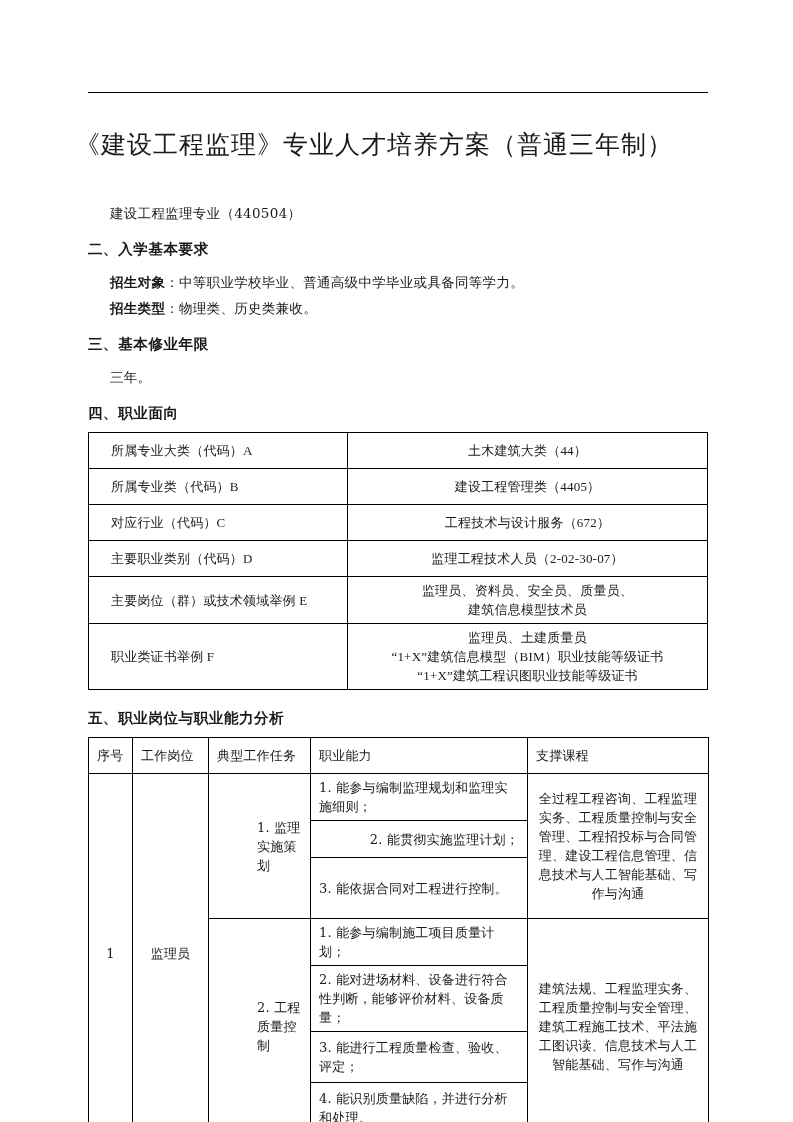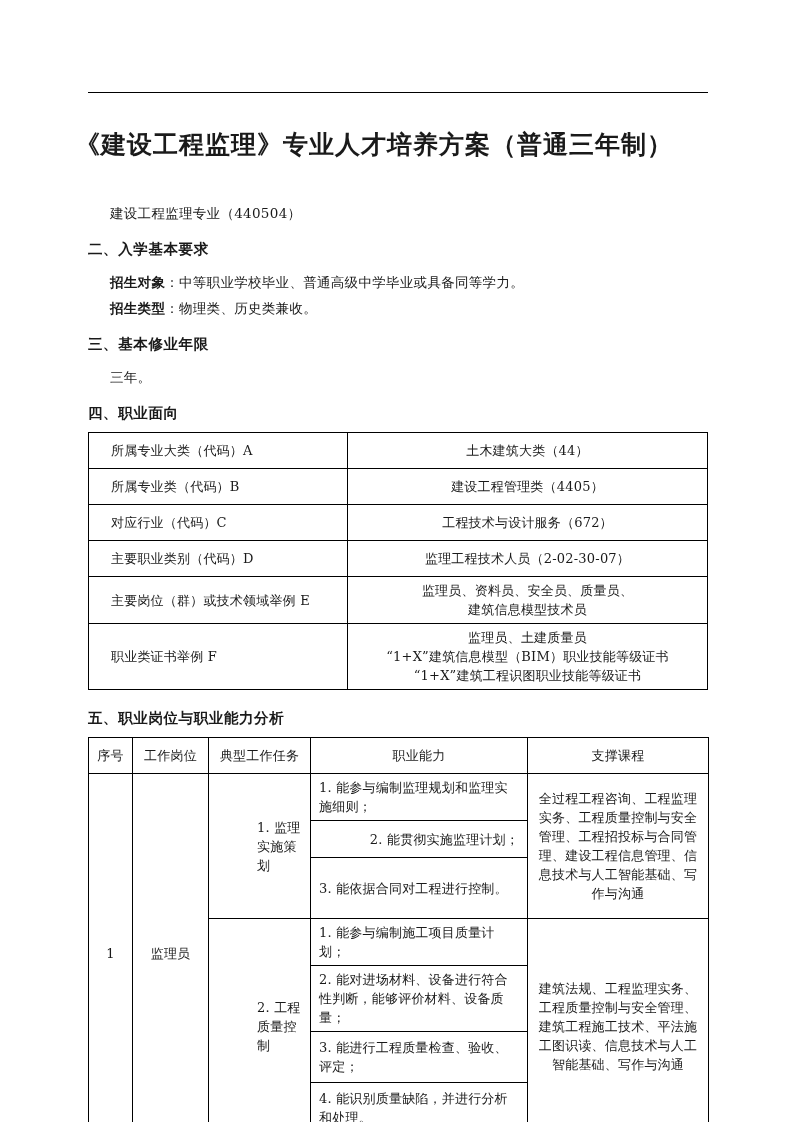--- a/index.html
+++ b/index.html
@@ -50,21 +50,21 @@
   }
 
   
   .doc-title {
     position: absolute;
     left: 0;
     top: 128px;
     width: 748px;
     text-align: center;
     font-size: 25px;
-    font-weight: bold;
+    font-weight: normal;
     letter-spacing: 1px;
     line-height: 34px;
   }
 
   
   .content {
     position: absolute;
     left: 88px;
     top: 190px;
     width: 620px;
@@ -103,37 +103,37 @@
   table.doc-table td,
   table.doc-table th {
     border: 1px solid #000;
     padding: 4px 8px;
     vertical-align: middle;
     font-weight: normal;
     letter-spacing: 0.2px;
   }
 
   
-  .t-career { margin-top: 9px; }
+  .t-career { margin-top: 9px; font-family: Liberation Serif, serif; }
   .t-career td.label {
     width: 228px;
     text-align: left;
     padding-left: 22px;
     height: 27px;
   }
   .t-career td.value {
     text-align: center;
   }
   .t-career tr.tall td { height: 37px; }
   .t-career tr.taller td { height: 50px; }
 
   
   .t-ability { margin-top: 9px; }
   .t-ability th {
-    text-align: center;
+    text-align: left;
     height: 27px;
     font-weight: normal;
   }
   .t-ability .c-no    { width: 44px; }
   .t-ability .c-post  { width: 76px; }
   .t-ability .c-task  { width: 102px; }
   .t-ability .c-cap   { width: 217px; }
   .t-ability .c-course{ width: 181px; }
 
   .t-ability td.no,

